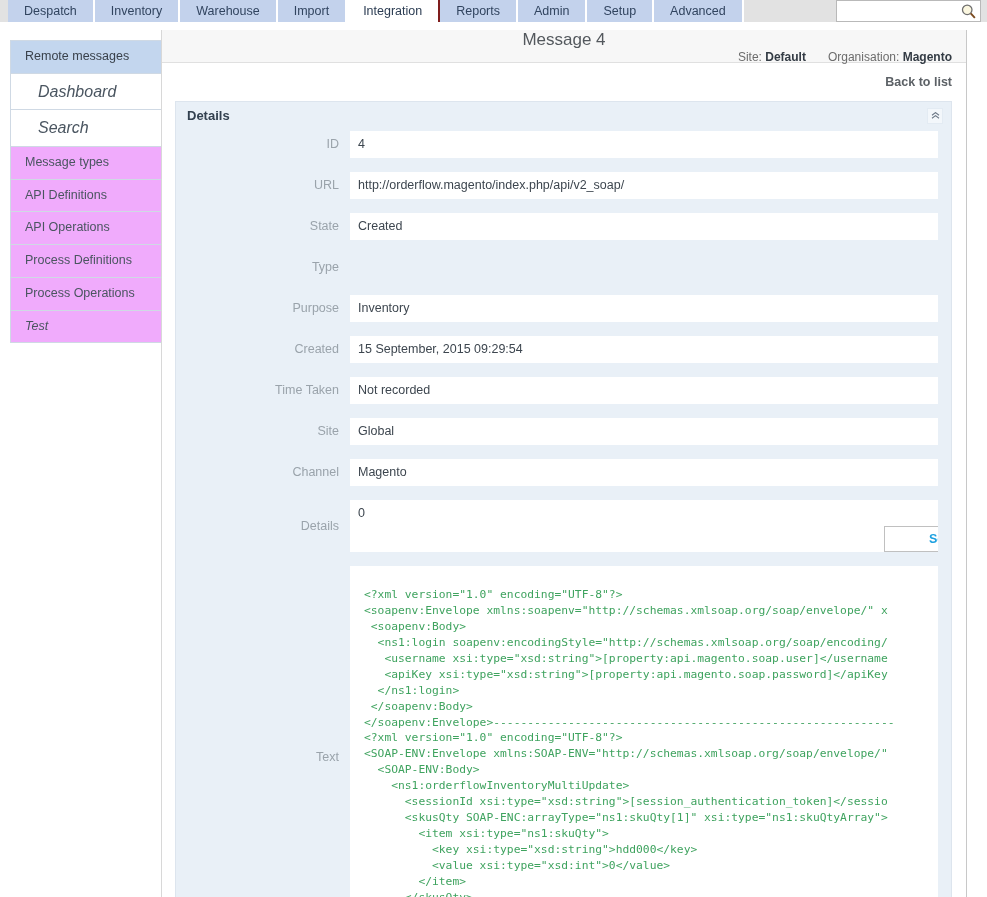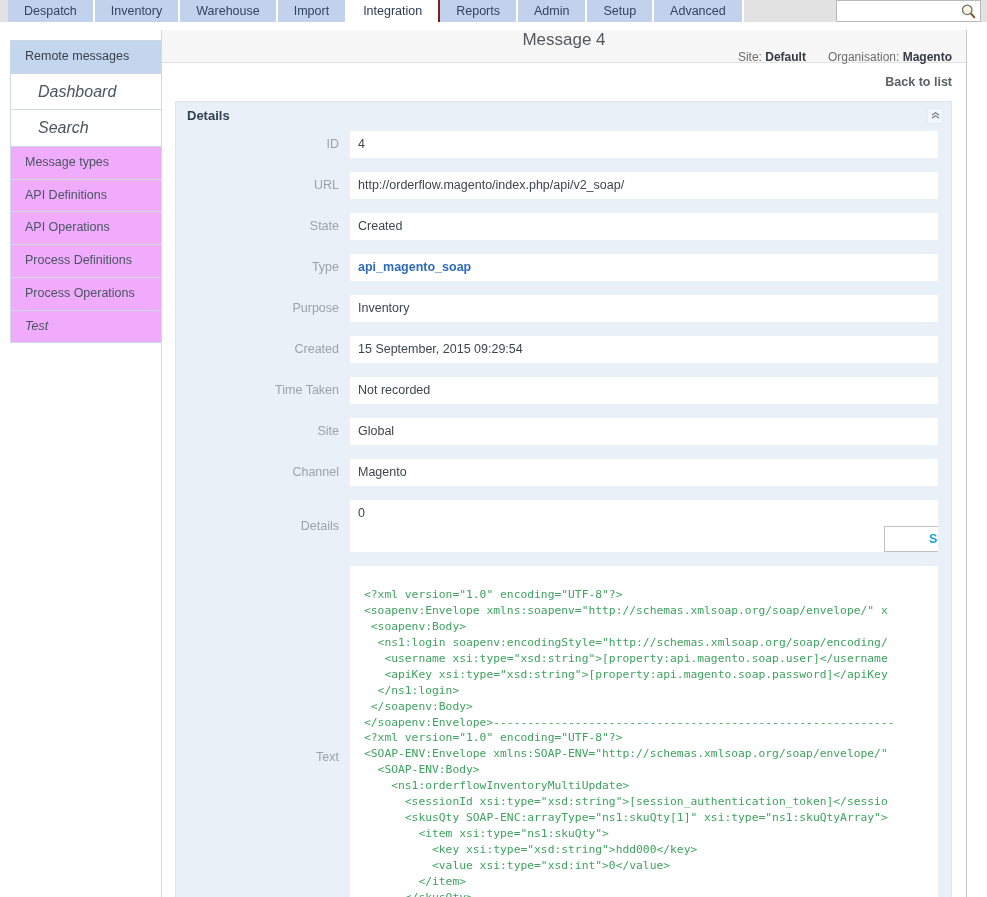--- a/index.html
+++ b/index.html
@@ -315,21 +315,20 @@
           <div class="frow">
             <div class="flabel">URL</div>
             <div class="fvalue">http://orderflow.magento/index.php/api/v2_soap/</div>
           </div>
           <div class="frow">
             <div class="flabel">State</div>
             <div class="fvalue">Created</div>
           </div>
           <div class="frow">
             <div class="flabel">Type</div>
-            <div class="fvalue link">api_magento_soap</div>
           </div>
           <div class="frow">
             <div class="flabel">Purpose</div>
             <div class="fvalue">Inventory</div>
           </div>
           <div class="frow">
             <div class="flabel">Created</div>
             <div class="fvalue">15 September, 2015 09:29:54</div>
           </div>
           <div class="frow">

